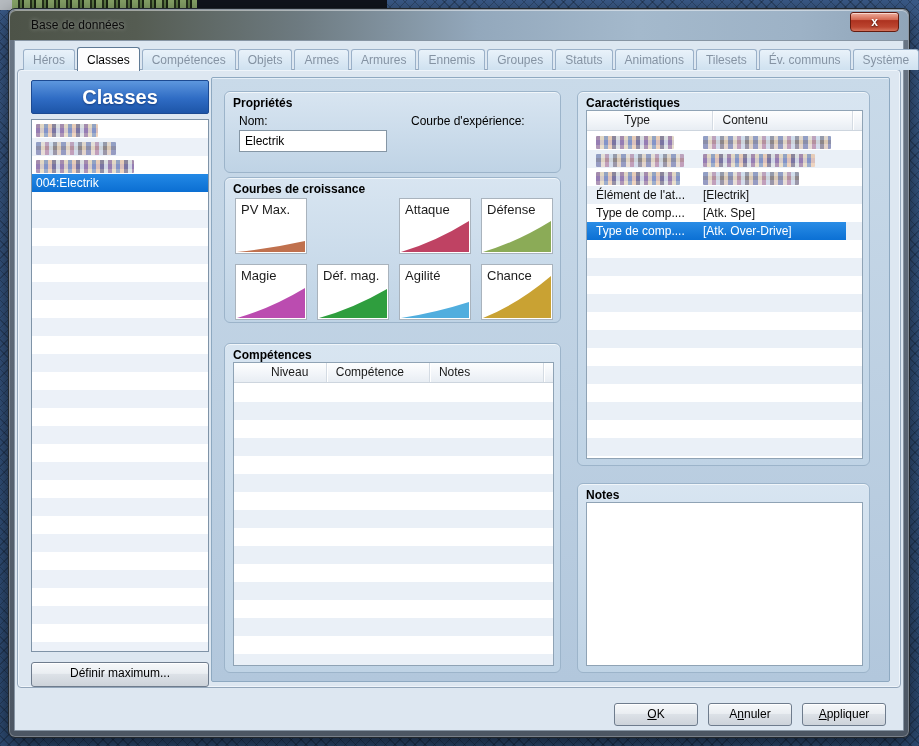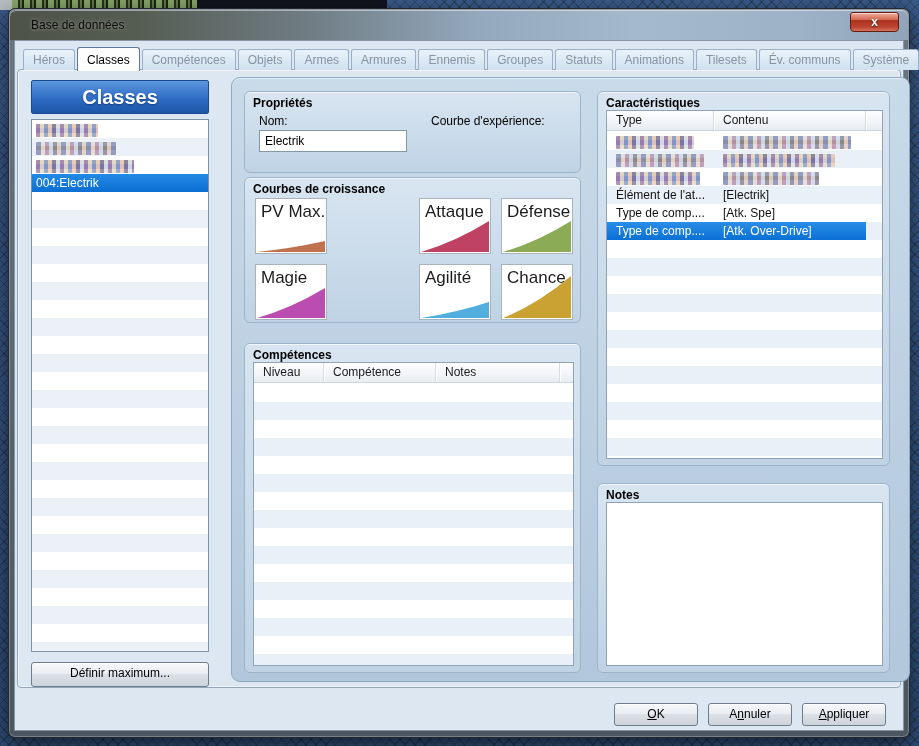--- a/index.html
+++ b/index.html
@@ -69,22 +69,22 @@
   .listrow { position:absolute; left:0; width:100%; height:18px; line-height:18px; padding-left:4px; }
   .listrow.selected { background:linear-gradient(#2389e6,#0b6ed2); color:#fff; }
   .definir-btn { position:absolute; left:0; top:582px; width:178px; height:25px; }
 
   
   .btn { border:1px solid #6e7c8d; border-radius:3px; color:#000; font-size:12px;
     background:linear-gradient(#f6f8fa 0%,#eaeef2 45%,#dce1e7 50%,#cdd3da 100%);
     box-shadow:inset 0 1px 0 #ffffff; text-align:center; line-height:21px; cursor:default; }
 
   
-  .main-panel { position:absolute; left:213px; top:7px; width:679px; height:605px;
-    border:1px solid #8ea9c1; border-radius:9px;
+  .main-panel { position:absolute; left:193px; top:7px; width:679px; height:605px;
+    border:1px solid #8ea9c1; border-radius:2px;
     background:linear-gradient(#c9dae9,#b2c7dc);
     box-shadow:inset 0 1px 0 #e5eef7; }
 
   .group { position:absolute; border:1px solid #9cb4ca; border-radius:6px;
     background:linear-gradient(#d8e5f1,#bfd3e5);
     box-shadow:inset 0 1px 0 rgba(255,255,255,.65); }
   .group-title { position:absolute; left:8px; top:4px; font-weight:bold; color:#000; }
 
   .grp-props  { left:12px; top:13px;  width:337px; height:82px; }
   .grp-growth { left:12px; top:99px;  width:337px; height:146px; }
@@ -96,28 +96,28 @@
   .textfield { position:absolute; height:22px; background:#fff; border:1px solid #8596a5;
     font-size:12px; padding:0 5px; line-height:20px; color:#000;
     font-family:"Liberation Sans","DejaVu Sans",sans-serif; }
   .exp-field { display:flex; align-items:center; }
   .exp-field .val { flex:1 1 auto; }
   .exp-field .dots { flex:0 0 auto; font-weight:bold; letter-spacing:1px; }
 
   
   .tile { position:absolute; width:72px; height:56px; background:#fff;
     border:1px solid #a9b3bd; overflow:hidden; }
-  .tile-label { position:absolute; left:5px; top:3px; font-size:17px; color:#1c1c1c; }
+  .tile-label { position:absolute; left:5px; top:3px; font-size:13px; color:#1c1c1c; }
   .tile svg { position:absolute; left:0; bottom:0; }
 
   
   .table { position:absolute; background:#fff; border:1px solid #8fa3b5; overflow:hidden; }
   .thead { position:absolute; left:0; top:0; right:0; height:20px;
     background:linear-gradient(#fdfefe 0%,#f2f5f9 55%,#e8edf3 100%);
-    border-bottom:1px solid #cdd5de; display:flex; }
+    border-bottom:1px solid #cdd5de; display:flex;padding-left:28px; }
   .th { line-height:19px; padding-left:9px; color:#1a1a1a; border-right:1px solid #d4dbe3;
     box-shadow:1px 0 0 #ffffff; }
   .tbody { position:absolute; left:0; top:21px; right:0; bottom:0;
     background:repeating-linear-gradient(180deg,#ffffff 0 18px,#eaf0f7 18px 36px); }
   .trow { position:absolute; left:0; width:100%; height:18px; line-height:18px; display:flex; }
   .td { padding-left:9px; white-space:nowrap; overflow:hidden; }
   .trow.selected .sel { position:absolute; left:0; top:0; height:18px;
     background:linear-gradient(#2a8de6,#0b70d4); }
   .trow.selected .td { color:#fff; position:relative; }
 
@@ -219,20 +219,26 @@
             <svg width="70" height="53">
                 <path d="M1 52 L69 52 L69 22 Q35 42.4 1 52 Z" fill="#bb4cb0"></path>
               </svg>
           </div>
           <div class="tile" style="left:256px; top:20px;">
             <span class="tile-label">Défense</span>
             <svg width="70" height="53">
                 <path d="M1 52 L69 52 L69 21 Q35 42.1 1 52 Z" fill="#8bab57"></path>
               </svg>
           </div>
+          <div class="tile" style="left:92px;  top:86px;">
+            <span class="tile-label">Déf. mag.</span>
+            <svg width="70" height="53">
+                <path d="M1 52 L69 52 L69 23 Q35 42.7 1 52 Z" fill="#2f9e3e"></path>
+              </svg>
+          </div>
           <div class="tile" style="left:174px; top:86px;">
             <span class="tile-label">Agilité</span>
             <svg width="70" height="53">
                 <path d="M1 52 L69 52 L69 36 Q35 46.9 1 52 Z" fill="#51aede"></path>
               </svg>
           </div>
           <div class="tile" style="left:256px; top:86px;">
             <span class="tile-label">Chance</span>
             <svg width="70" height="53">
                 <path d="M1 52 L69 52 L69 10 Q35 38.6 1 52 Z" fill="#c9a233"></path>

